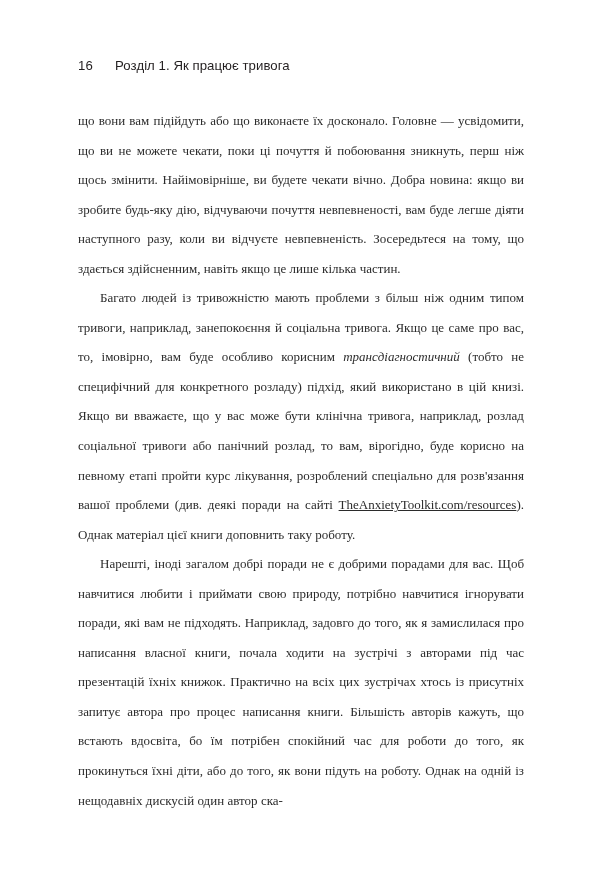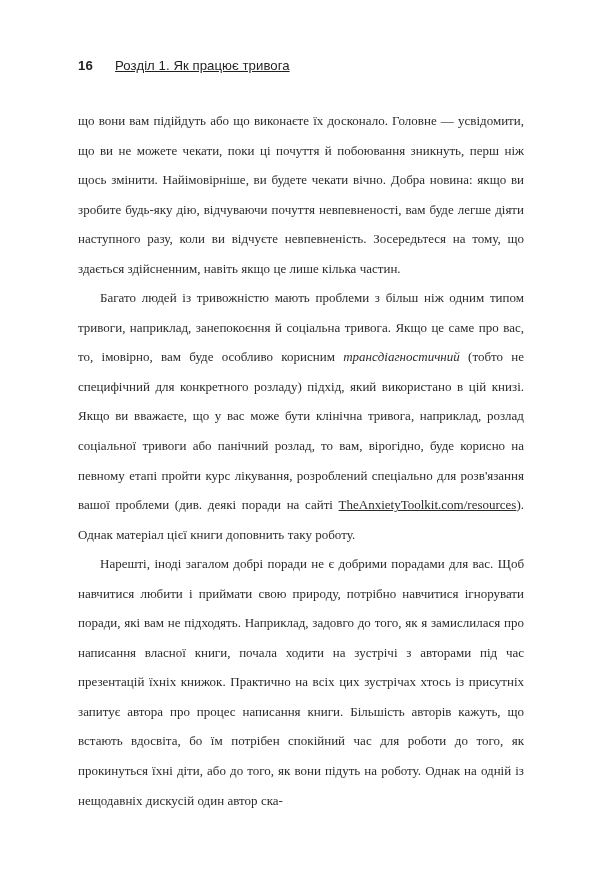--- a/index.html
+++ b/index.html
@@ -33,29 +33,28 @@
     top: 56px;
     width: 445px;
     height: 20px;
     font-family: "Liberation Sans", "DejaVu Sans", sans-serif;
     font-size: 13.2px;
     line-height: 20px;
     color: #231f20;
     white-space: nowrap;
   }
   .running-head .folio {
-    font-weight: 700;
+    font-weight: 400;
     letter-spacing: 0.2px;
     text-align: right;
   }
   .running-head .chapter-title {
     font-weight: 400;
     margin-left: 22px;
     letter-spacing: 0.05px;
-    text-decoration: underline;
   }
 
   
   .textblock {
     position: absolute;
     left: 78px;
     top: 106px;
     width: 446px;
   }
 

